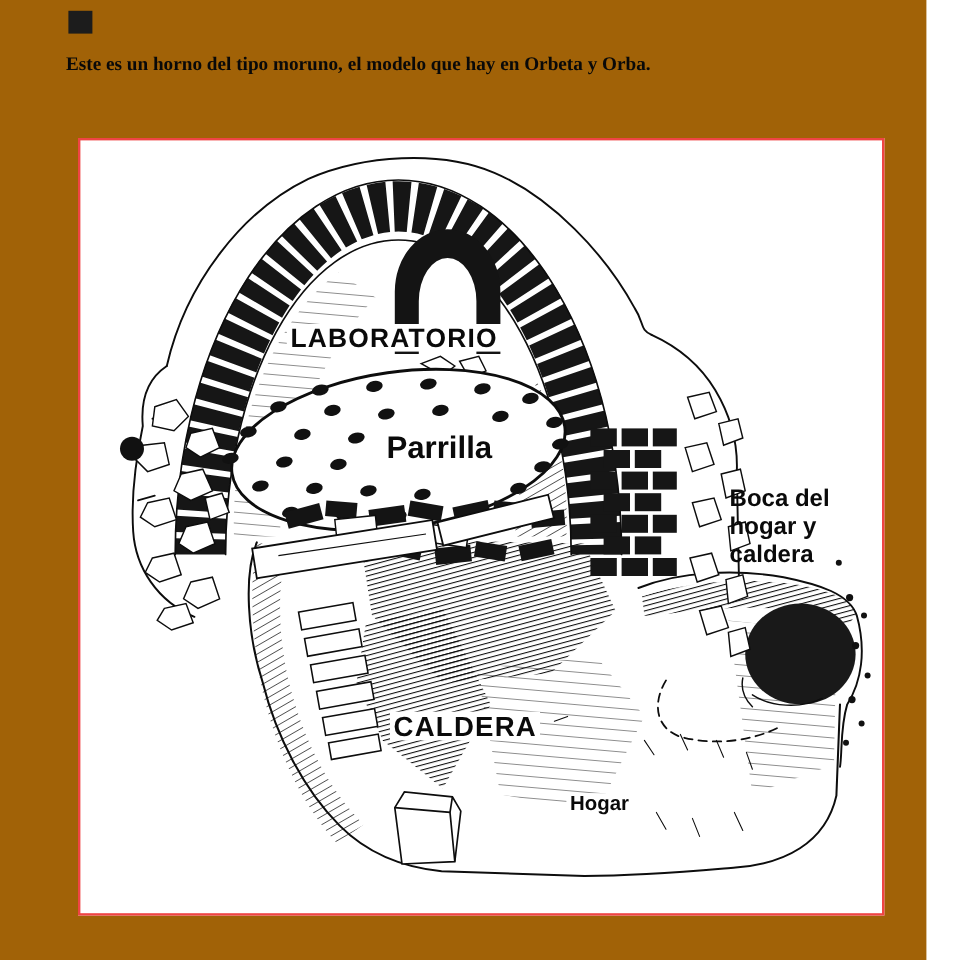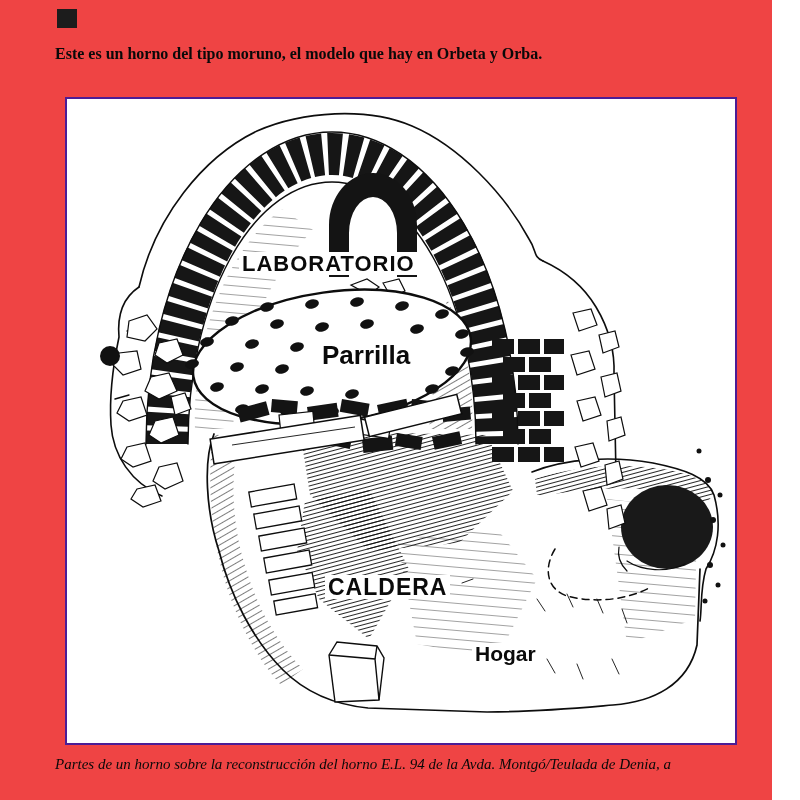--- a/index.html
+++ b/index.html
@@ -1,30 +1,30 @@
 <!DOCTYPE html>
 <html><head>
 <meta charset="utf-8">
 <style>
   html,body{margin:0;padding:0;background:#ffffff;}
-  .page{position:relative;width:772px;height:800px;background:#ef4444;overflow:hidden;
+  .page{position:relative;width:772px;height:800px;background:#a16207;overflow:hidden;
         font-family:"Liberation Serif", serif;color:#000;}
   .scan-mark{position:absolute;left:57px;top:9px;width:20px;height:19px;background:#1c1c1c;}
   .doc-title{position:absolute;left:55px;top:45px;width:700px;
              font-family:"Liberation Serif", serif;font-weight:bold;font-size:16px;color:#090909;}
-  .figure-frame{position:absolute;left:65px;top:97px;width:668px;height:644px;
-                border:2px solid #4c1d95;background:#ffffff;}
+  .figure-frame{position:absolute;left:65px;top:115px;width:668px;height:644px;
+                border:2px solid #ef4444;background:#ffffff;}
   .figure-frame svg{position:absolute;left:0;top:0;}
   .fig-label{position:absolute;font-family:"Liberation Sans", sans-serif;font-weight:bold;
              color:#0a0a0a;white-space:nowrap;background:#ffffff;padding:0 3px;line-height:1.05;}
   .lbl-laboratorio{left:172px;top:153px;font-size:22px;letter-spacing:1px;}
   .lbl-parrilla{left:252px;top:243px;font-size:26px;}
   .lbl-boca{left:538px;top:288px;font-size:20px;line-height:23px;background:transparent;}
   .lbl-caldera{left:258px;top:476px;font-size:23px;letter-spacing:1px;}
-  .lbl-hogar{left:405px;top:544px;font-size:21px;}
+  .lbl-hogar{left:405px;top:544px;font-size:17px;}
   .caption{position:absolute;left:55px;top:754px;width:680px;
            font-family:"Liberation Serif", serif;font-style:italic;font-size:15px;
            line-height:21px;color:#090909;}
   .ink{stroke:#0d0d0d;fill:none;stroke-linecap:round;}
 </style>
 </head>
 <body>
 
 <div class="page">
 
@@ -223,21 +223,25 @@
 
       <g class="ink" stroke-width="0.9">
         <path d="M300,480 L312,476 M330,486 L344,482 M365,490 L378,486 M395,484 L406,480"></path>
         <path d="M470,500 L478,512 M500,495 L506,508 M530,500 L536,514 M555,510 L560,524"></path>
         <path d="M480,560 L488,574 M510,565 L516,580 M545,560 L552,575"></path>
       </g>
     </svg>
 
     <div class="fig-label lbl-laboratorio">LABORATORIO</div>
     <div class="fig-label lbl-parrilla">Parrilla</div>
+    <div class="fig-label lbl-boca">
+      <div>Boca del</div>
+      <div>hogar y</div>
+      <div>caldera</div>
+    </div>
     <div class="fig-label lbl-caldera">CALDERA</div>
     <div class="fig-label lbl-hogar">Hogar</div>
   </div>
 
   <div class="caption">
-    <div>Partes de un horno sobre la reconstrucción del horno E.L. 94 de la Avda. Montgó/Teulada de Denia, a</div>
   </div>
 
 </div>
 
 </body></html>

